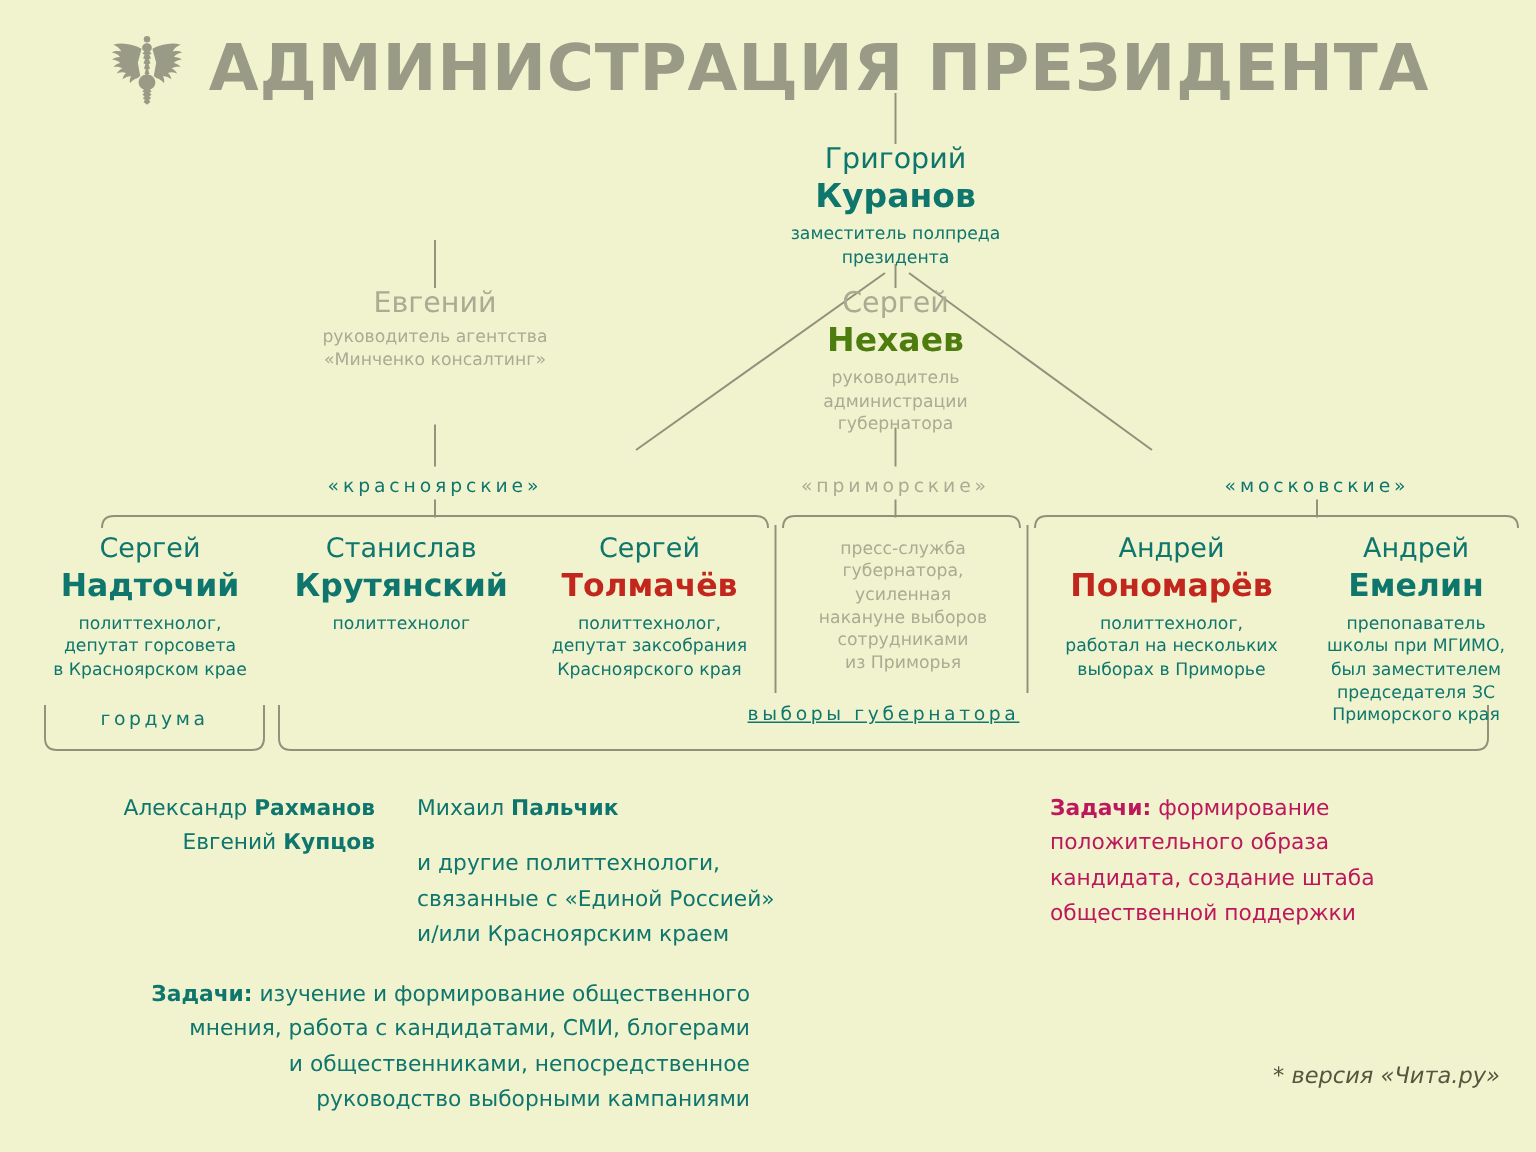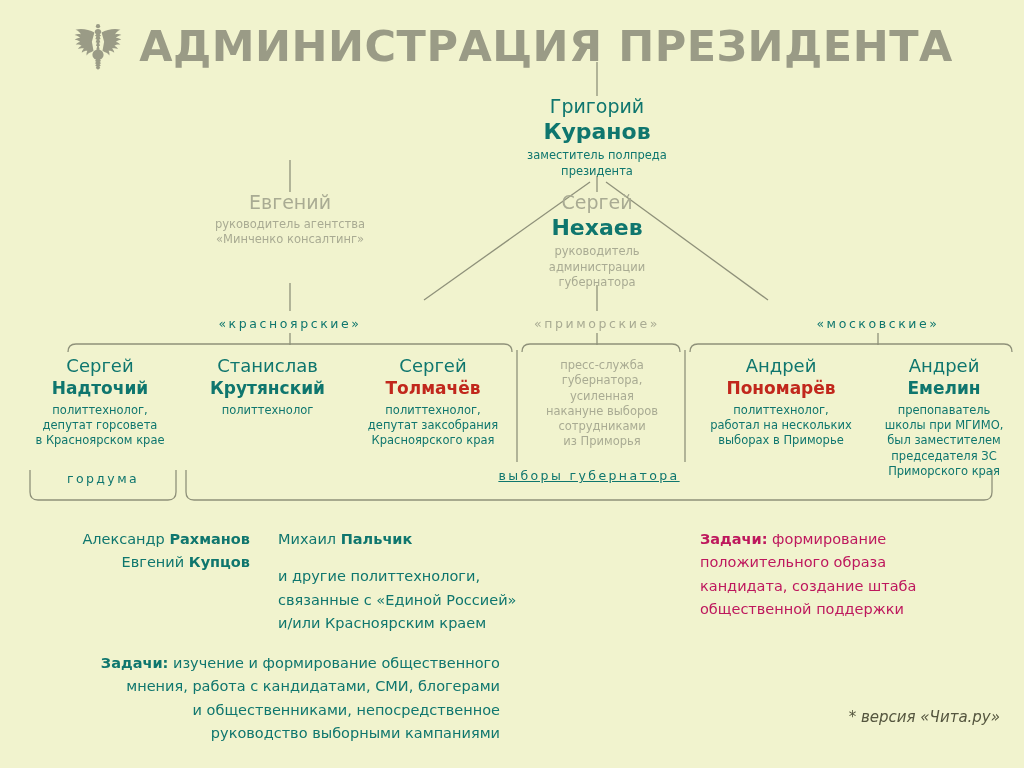--- a/index.html
+++ b/index.html
@@ -24,30 +24,30 @@
 
   
   .node{position:absolute;text-align:center;}
   .node .first{font-size:19px;font-weight:normal;line-height:1.15;}
   .node .last{font-size:22px;font-weight:bold;line-height:1.25;}
   .node .role{font-size:11.5px;line-height:1.32;margin-top:3px;}
 
   .c-dark{color:#0f766e;}
   .c-faded{color:#a9ab93;}
   .c-red{color:#c1271c;}
-  .c-red-faded{color:#0f766e;}
+  .c-red-faded{color:#4d7c0f;}
   .c-olive{color:#be185d;}
 
   
   .grp{position:absolute;text-align:center;font-size:12.5px;letter-spacing:2.6px;white-space:nowrap;}
 
   
   .card{position:absolute;text-align:center;}
   .card .first{font-size:18px;line-height:1.15;}
-  .card .last{font-size:17px;font-weight:bold;line-height:1.3;}
+  .card .last{font-size:21px;font-weight:bold;line-height:1.3;}
   .card .desc{font-size:11.5px;line-height:1.33;margin-top:4px;}
 
   
   .brk-label{position:absolute;font-size:12.5px;letter-spacing:2.4px;white-space:nowrap;text-align:center;}
 
   
   .btxt{position:absolute;font-size:14.5px;line-height:1.62;}
   .btxt b{font-weight:bold;}
   .foot{position:absolute;font-size:15px;font-style:italic;color:#55563f;}
 </style>

